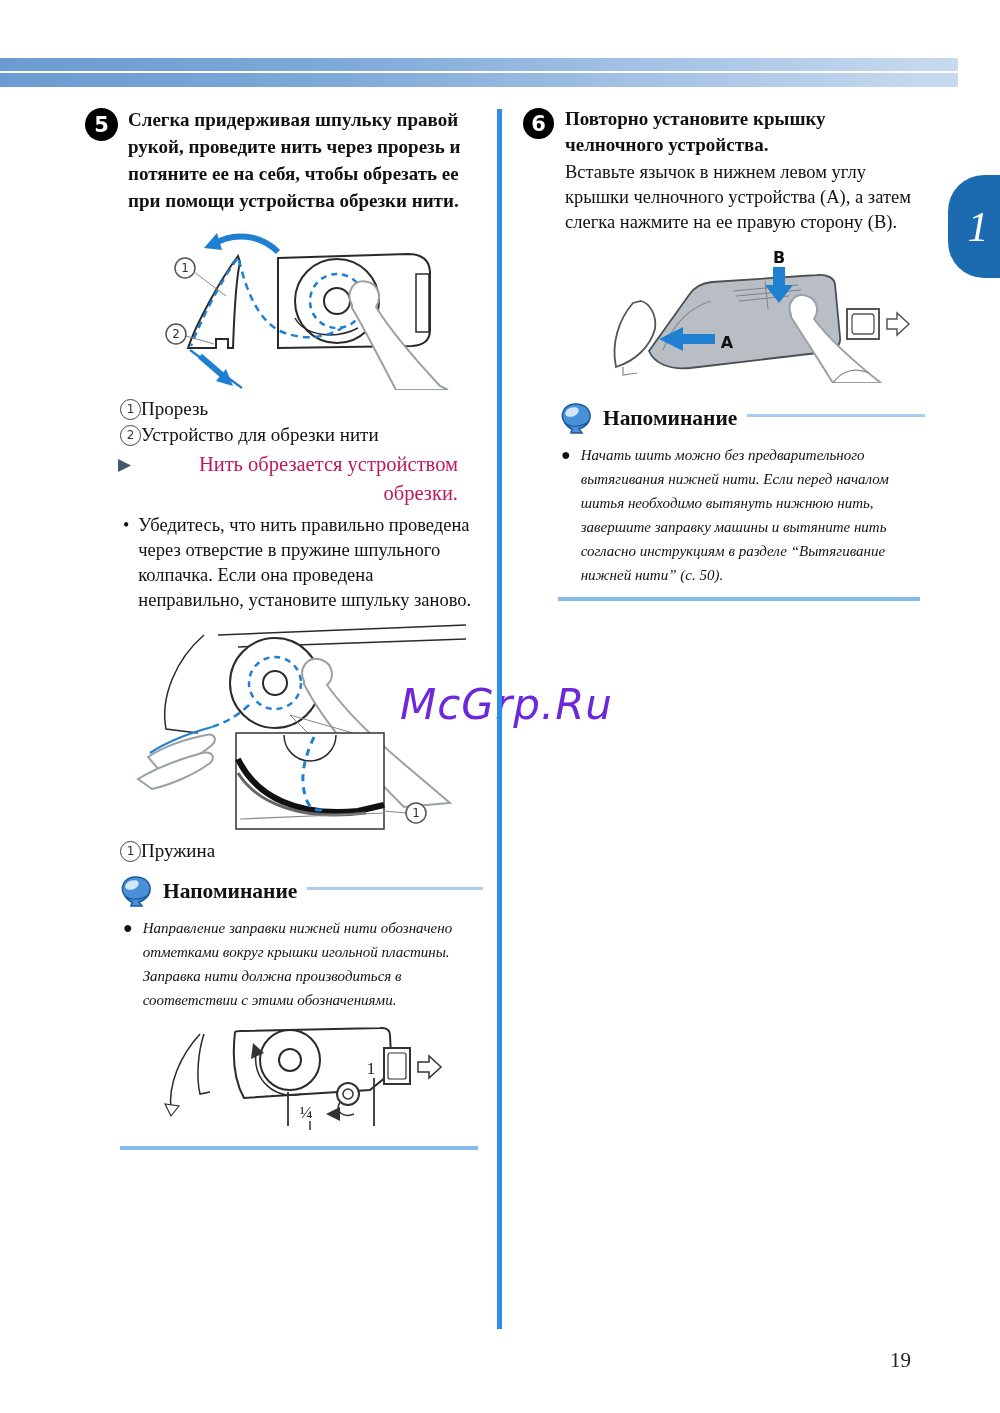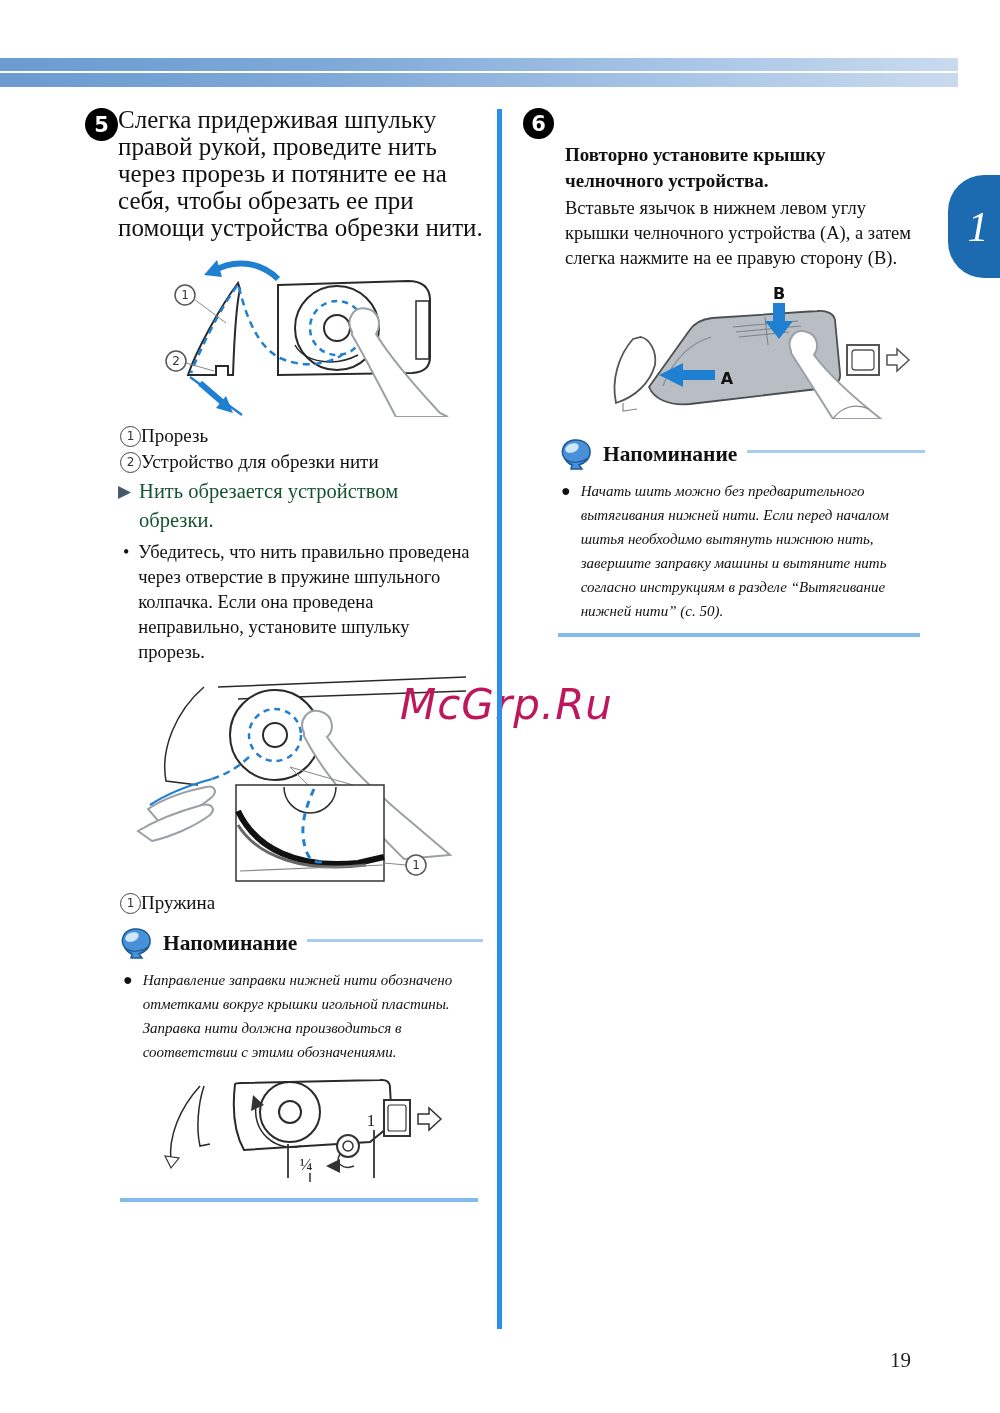--- a/index.html
+++ b/index.html
@@ -15,45 +15,45 @@
   
   .tab{left:948px;top:175px;width:52px;height:103px;background:#1c6bb0;
        border-radius:36px 0 0 36px;display:flex;align-items:center;justify-content:center;}
   .tab span{color:#fff;font-style:italic;font-size:42px;font-family:"Liberation Serif",serif;
        padding-left:8px;}
 
   
   .divider{left:497px;top:109px;width:5px;height:1220px;background:#2e8fe8;z-index:5;}
 
   .watermark{left:400px;top:680px;font-family:"DejaVu Sans",sans-serif;font-style:italic;
-       font-size:42px;color:#be185d;z-index:4;letter-spacing:1px;}
+       font-size:42px;color:#6d28d9;z-index:4;letter-spacing:1px;}
 
   .pagenum{left:890px;top:1348px;font-size:21px;color:#222;}
 
   .col{position:absolute;top:106px;}
   .col-left{left:85px;width:398px;}
   .col-right{left:523px;width:402px;}
 
   .step-row{display:flex;align-items:flex-start;}
   .step-circle{flex:0 0 auto;width:33px;height:33px;border-radius:50%;background:#000;color:#fff;
        display:flex;align-items:center;justify-content:center;
        font-family:"DejaVu Sans",sans-serif;font-weight:bold;font-size:21px;margin-top:2px;}
-  .step-text{font-weight:normal;font-size:25px;line-height:27px;}
-  .step-title{font-weight:bold;font-size:19px;line-height:26px;margin-top:36px;}
+  .step-text{margin-left:10px;font-weight:bold;font-size:19px;line-height:27px;}
+  .step-title{font-weight:bold;font-size:19px;line-height:26px;}
   .step-body{font-size:18.5px;line-height:25px;margin-top:2px;}
 
   .callout-row{display:flex;align-items:center;margin-left:35px;margin-top:4px;}
   .cmark{flex:0 0 auto;width:19px;height:19px;border:1.5px solid #444;border-radius:50%;
        display:flex;align-items:center;justify-content:center;font-size:12px;
        font-family:"DejaVu Sans",sans-serif;color:#333;}
   .clabel{font-size:19px;}
 
   .result-row{display:flex;align-items:flex-start;margin-left:33px;margin-top:4px;width:340px;}
   .tri{flex:0 0 auto;color:#47586b;font-size:17px;line-height:29px;font-family:"DejaVu Sans",sans-serif;}
-  .result-text{margin-left:8px;font-size:20.5px;line-height:29px;color:#14532d;}
+  .result-text{margin-left:8px;font-size:20.5px;line-height:29px;color:#be185d;text-align:right;}
 
   .note-row{display:flex;align-items:flex-start;margin-left:38px;margin-top:5px;width:352px;}
   .smalldot{flex:0 0 auto;font-size:18px;line-height:25px;}
   .note-text{margin-left:9px;font-size:18.5px;line-height:25px;}
 
   .reminder-head{display:flex;align-items:center;margin-left:33px;margin-top:12px;}
   .bell{flex:0 0 auto;}
   .rem-title{margin-left:9px;font-weight:bold;font-size:21.5px;line-height:26px;}
   .rem-line{flex:1 1 auto;height:3px;background:#a8cdf0;margin-left:10px;margin-bottom:5px;}
 
@@ -144,21 +144,21 @@
     <span class="clabel">Устройство для обрезки нити</span>
   </div>
 
   <div class="result-row">
     <span class="tri">▶</span>
     <span class="result-text">Нить обрезается устройством обрезки.</span>
   </div>
 
   <div class="note-row">
     <span class="smalldot">•</span>
-    <span class="note-text">Убедитесь, что нить правильно проведена через отверстие в пружине шпульного колпачка. Если она проведена неправильно, установите шпульку прорезь.</span>
+    <span class="note-text">Убедитесь, что нить правильно проведена через отверстие в пружине шпульного колпачка. Если она проведена неправильно, установите шпульку заново.</span>
   </div>
 
   <figure style="margin:8px 0 0 33px;">
     <svg class="fig" width="350" height="215" viewBox="0 0 350 215">
       <path class="thin" d="M100,14 L348,4"></path>
       <path class="thin" d="M120,26 L348,18"></path>
       <path class="thin" d="M86,14 C58,38 42,76 48,108 L80,112"></path>
       <circle class="oline" cx="157" cy="62" r="45"></circle>
       <circle class="bdash" cx="157" cy="62" r="26"></circle>
       <circle class="oline" cx="157" cy="62" r="12"></circle>

